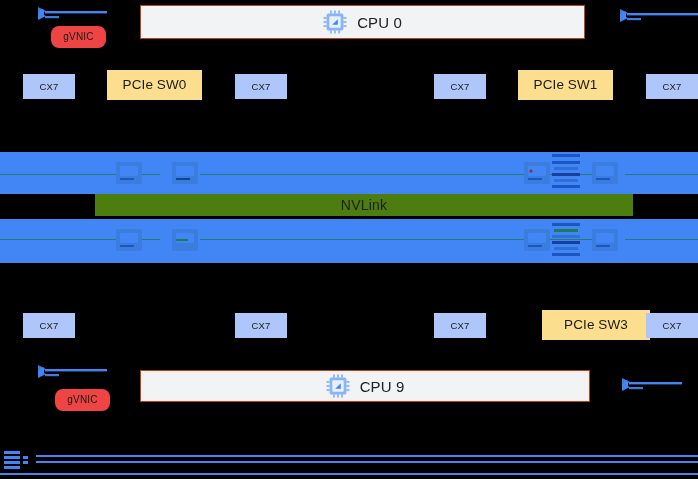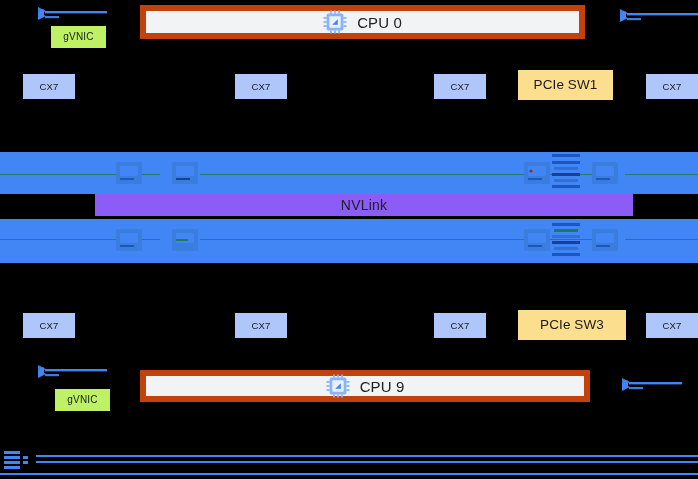--- a/index.html
+++ b/index.html
@@ -32,56 +32,57 @@
     display: flex;
     align-items: center;
     justify-content: center;
     white-space: nowrap;
     line-height: 1;
   }
 
   
   .cpu-box {
     background: #f1f3f4;
-    border: 6px solid #c2410c;
+    border: 1px solid #c2410c;
     display: flex;
     align-items: center;
     justify-content: center;
     gap: 10px;
     color: #202124;
     font-size: 15px;
     letter-spacing: .1px;
   }
   .cpu-label { color: #202124; font-size: 15px; }
 
   
   .cx7-box {
     background: #aec6fa;
     color: #1a1a1a;
     font-size: 9.5px;
     letter-spacing: .2px;
   }
   .gvnic-box {
-    background: #bef264;
+    background: #ef4444;
     color: #1a1a1a;
     font-size: 10px;
     letter-spacing: .2px;
+    border-radius: 8px;
   }
 
   
   .pcie-box {
     background: #fcdf8e;
     color: #1a1a1a;
     font-size: 13.5px;
     letter-spacing: .1px;
   }
 
   
   .nvlink-bar {
-    background: #8b5cf6;
+    background: #4d7c0f;
     color: #202124;
     font-size: 14px;
     letter-spacing: .2px;
   }
 
   
   .gpu-band {
     position: absolute;
     background: #4285f4;
     overflow: hidden;
@@ -162,20 +163,23 @@
       <path d="M0 1 L8 5 L0 9 Z" fill="#3b7ddd"></path>
       <path d="M0 6 L8 10 L0 14 Z" fill="#4285f4"></path>
       <rect x="2" y="3.5" width="4" height="7" fill="#4285f4"></rect>
     </svg>
   </div>
 
   <div class="node cx7-box" style="left:23px; top:74px; width:52px; height:25px;">
     <span>CX7</span>
   </div>
 
+  <div class="node pcie-box" style="left:107px; top:70px; width:95px; height:30px;">
+    <span>PCIe SW0</span>
+  </div>
 
   <div class="node cx7-box" style="left:235px; top:74px; width:52px; height:25px;">
     <span>CX7</span>
   </div>
 
   <div class="node cx7-box" style="left:434px; top:74px; width:52px; height:25px;">
     <span>CX7</span>
   </div>
 
   <div class="node pcie-box" style="left:518px; top:70px; width:95px; height:30px;">
@@ -310,21 +314,21 @@
 
 
   <div class="node cx7-box" style="left:235px; top:313px; width:52px; height:25px;">
     <span>CX7</span>
   </div>
 
   <div class="node cx7-box" style="left:434px; top:313px; width:52px; height:25px;">
     <span>CX7</span>
   </div>
 
-  <div class="node pcie-box" style="left:518px; top:310px; width:108px; height:30px;align-items:center;">
+  <div class="node pcie-box" style="left:542px; top:310px; width:108px; height:30px;align-items:center;">
     <span>PCIe SW3</span>
   </div>
 
   <div class="node cx7-box" style="left:646px; top:313px; width:52px; height:25px;">
     <span>CX7</span>
   </div>
 
   <div class="nic-glyph" style="left:38px; top:365px;">
     <svg width="70" height="16" viewBox="0 0 70 16">
       <rect x="7" y="4" width="62" height="2.4" fill="#4285f4"></rect>

